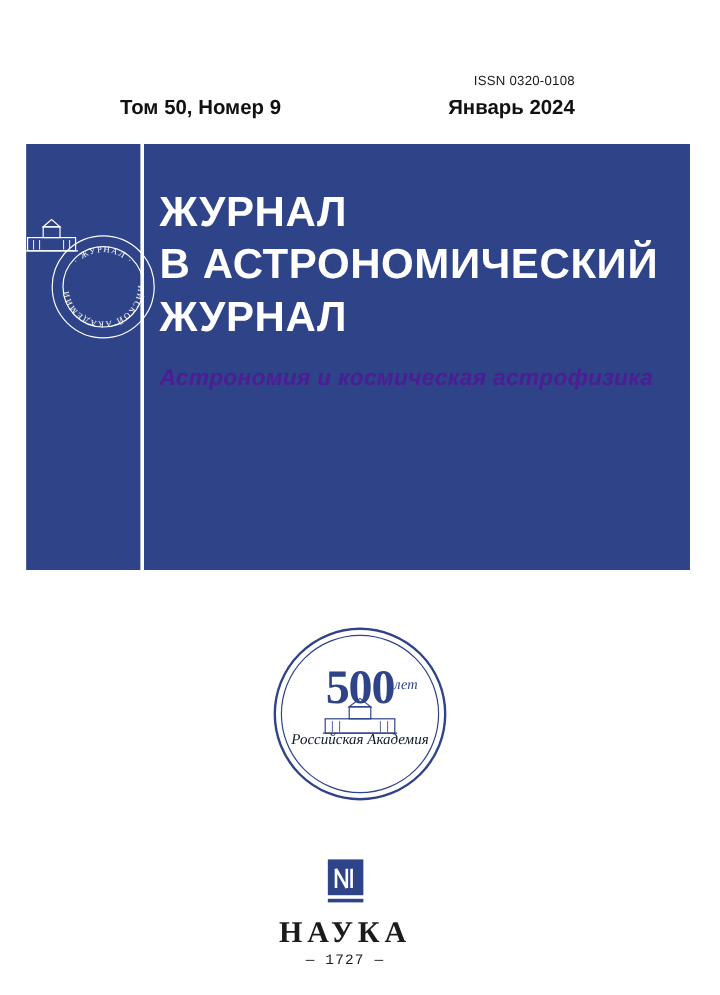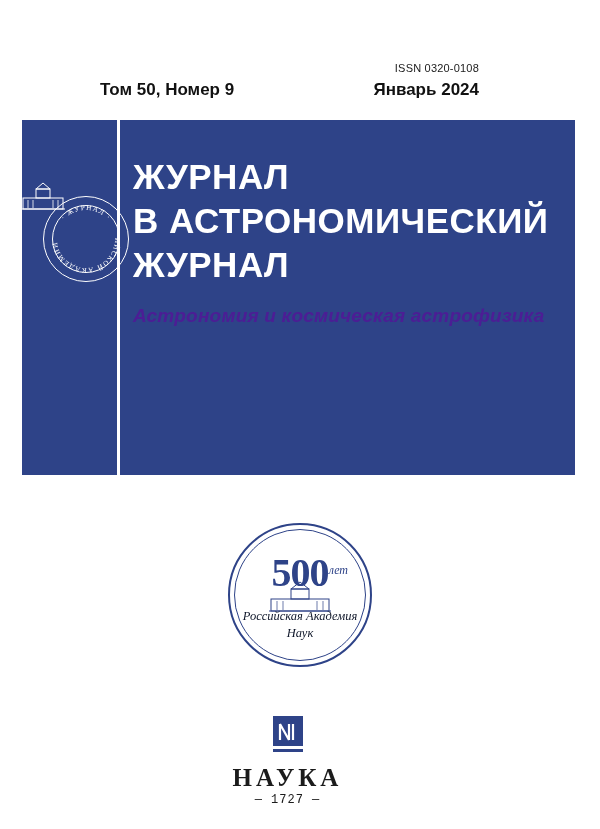--- a/index.html
+++ b/index.html
@@ -291,21 +291,20 @@
       <rect x="4" y="20" width="58" height="12" fill="none" stroke="#2e4388" stroke-width="1"></rect>
       <rect x="24" y="10" width="18" height="10" fill="none" stroke="#2e4388" stroke-width="1"></rect>
       <path d="M24 10 L33 3 L42 10 Z" fill="none" stroke="#2e4388" stroke-width="1"></path>
       <line x1="10" y1="22" x2="10" y2="31" stroke="#2e4388" stroke-width="0.7"></line>
       <line x1="16" y1="22" x2="16" y2="31" stroke="#2e4388" stroke-width="0.7"></line>
       <line x1="50" y1="22" x2="50" y2="31" stroke="#2e4388" stroke-width="0.7"></line>
       <line x1="56" y1="22" x2="56" y2="31" stroke="#2e4388" stroke-width="0.7"></line>
       <line x1="2" y1="32" x2="64" y2="32" stroke="#2e4388" stroke-width="1"></line>
     </svg>
     <div class="line1">Российская Академия</div>
-    <div class="line2">Наук</div>
   </div>
 
   <svg class="pub-mark" viewBox="0 0 30 38">
     <rect x="0" y="0" width="30" height="30" fill="#2e4388"></rect>
     <path d="M7 8 L7 24 M7 8 L16 24 M16 8 L16 24" stroke="#ffffff" stroke-width="2.2" fill="none"></path>
     <path d="M20 8 L20 24" stroke="#ffffff" stroke-width="2.2"></path>
     <rect x="0" y="33" width="30" height="3" fill="#2e4388"></rect>
   </svg>
   <div class="pub-name">НАУКА</div>
   <div class="pub-year">— 1727 —</div>

